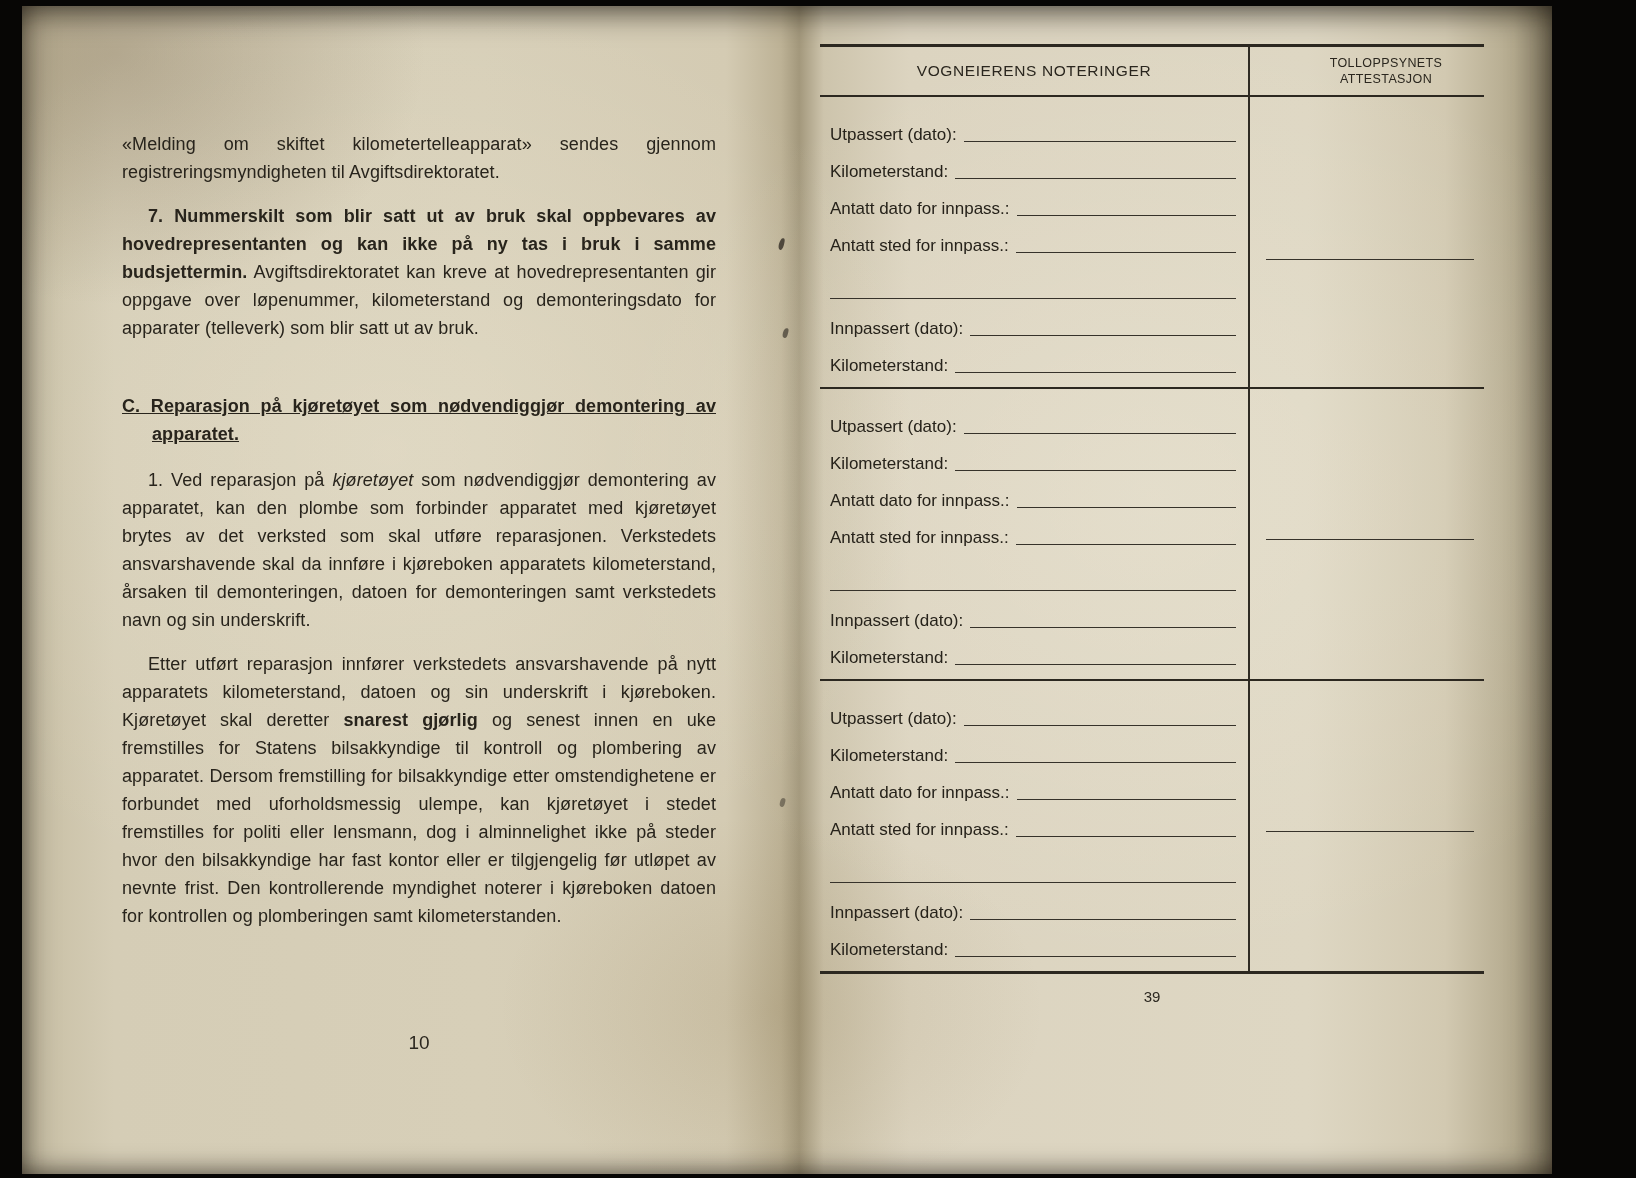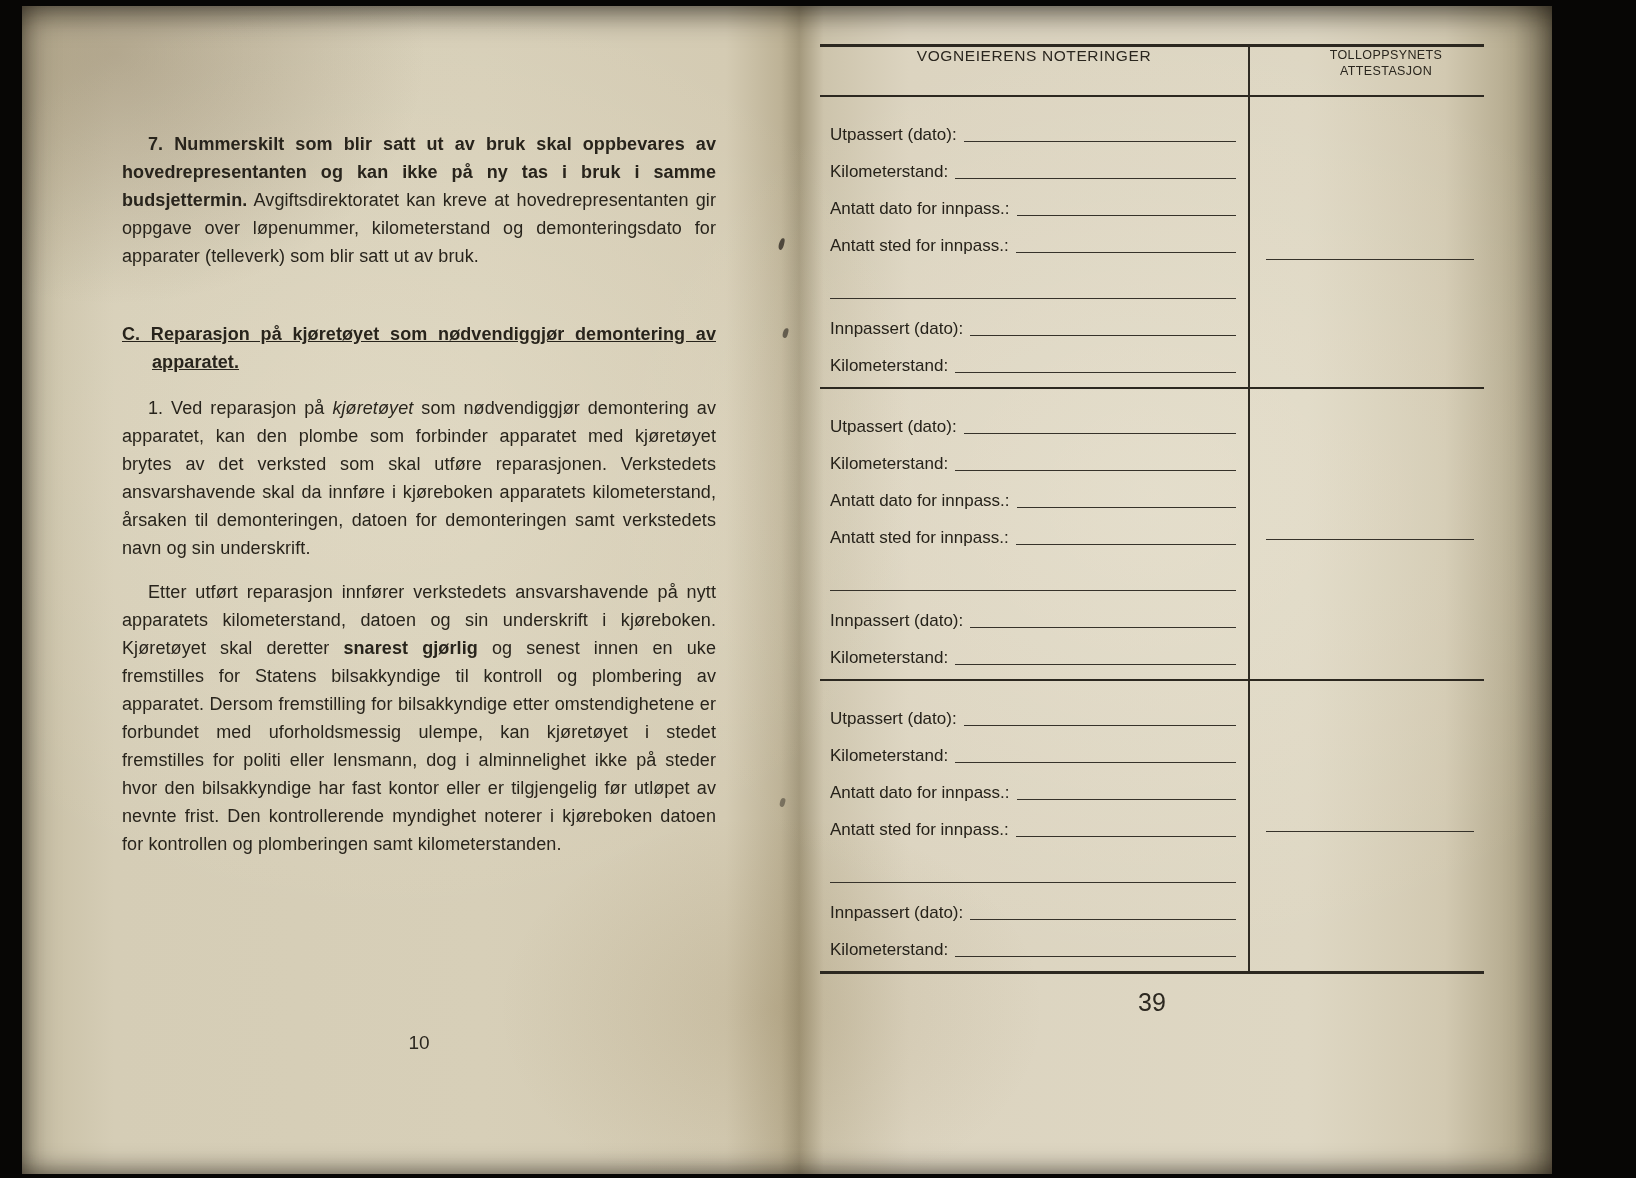--- a/index.html
+++ b/index.html
@@ -57,21 +57,21 @@
   .tick.t2 { left: 761px; top: 322px; height: 10px; opacity: .8; }
   .tick.t3 { left: 758px; top: 792px; height: 9px; opacity: .6; }
 
   
   .right-page { position: absolute; left: 798px; top: 38px; width: 664px; color: #28241c; }
   .km-title { text-align: center; font-weight: bold; font-size: 27px; line-height: 37px; letter-spacing: 0.3px; margin: 0 0 13px 0; }
 
   .km-table { position: relative; border-top: 3px solid #2c2820; border-bottom: 3px solid #2c2820; }
   .km-divider { position: absolute; left: 428px; top: 0; bottom: 0; width: 2px; background: #2f2b23; }
 
-  .km-headers { display: flex; align-items: flex-start; height: 48px; border-bottom: 2px solid #2c2820; }
+  .km-headers { display: flex; align-items: center; height: 48px; border-bottom: 2px solid #2c2820; }
   .hd-owner {
     width: 428px; text-align: center; font-size: 15.5px; letter-spacing: 0.6px; color: #2a261e;
   }
   .hd-customs {
     flex: 1; text-align: center; font-size: 12.5px; line-height: 16px; letter-spacing: 0.4px; color: #2a261e; padding-left: 40px;
   }
 
   .km-body {}
   .kmblock { position: relative; border-bottom: 2px solid #2c2820; padding: 12px 0 10px 10px; }
   .kmblock:first-child { padding-top: 12px; }
@@ -80,33 +80,36 @@
   .rows { width: 408px; }
   .frow { display: flex; align-items: flex-end; height: 37px; }
   .frow.spacer { height: 46px; }
   .flabel { font-size: 17px; color: #26221a; white-space: nowrap; padding-bottom: 1px; }
   .fline { flex: 1; border-bottom: 1.4px solid #36322a; margin: 0 2px 4px 7px; height: 0; }
   .frow.spacer .fline { margin-left: 0; }
 
   .attest-line { position: absolute; left: 446px; right: 10px; top: 150px; border-top: 1.3px solid #36322a; }
   .kmblock:first-child .attest-line { top: 162px; }
 
-  .page-num-right { text-align: center; font-size: 25px; color: #2c2820; margin-top: 14px; }
+  .page-num-right { text-align: center; font-size: 15px; color: #2c2820; margin-top: 14px; }
 </style>
 </head>
 <body>
 
 <div class="stage">
   <div class="book">
 
     <div class="tick t1"></div>
     <div class="tick t2"></div>
     <div class="tick t3"></div>
 
     <div class="left-text">
+      <p>
+        <span>«Melding om skiftet kilometertelleapparat» sendes gjennom registreringsmyndigheten til Avgiftsdirektoratet.</span>
+      </p>
       <p class="p-indent">
         <strong>7. Nummerskilt som blir satt ut av bruk skal oppbevares av hovedrepresentanten og kan ikke på ny tas i bruk i samme budsjettermin.</strong><span> Avgiftsdirektoratet kan kreve at hovedrepresentanten gir oppgave over løpenummer, kilometerstand og demonteringsdato for apparater (telleverk) som blir satt ut av bruk.</span>
       </p>
       <p class="hang-heading gap-large">
         <span>C. Reparasjon på kjøretøyet som nødvendiggjør demontering av apparatet.</span>
       </p>
       <p class="p-indent">
         <span>1. Ved reparasjon på </span><em>kjøretøyet</em><span> som nødvendiggjør demontering av apparatet, kan den plombe som forbinder apparatet med kjøretøyet brytes av det verksted som skal utføre reparasjonen. Verkstedets ansvarshavende skal da innføre i kjøreboken apparatets kilometerstand, årsaken til demonteringen, datoen for demonteringen samt verkstedets navn og sin underskrift.</span>
       </p>
       <p class="p-indent">

